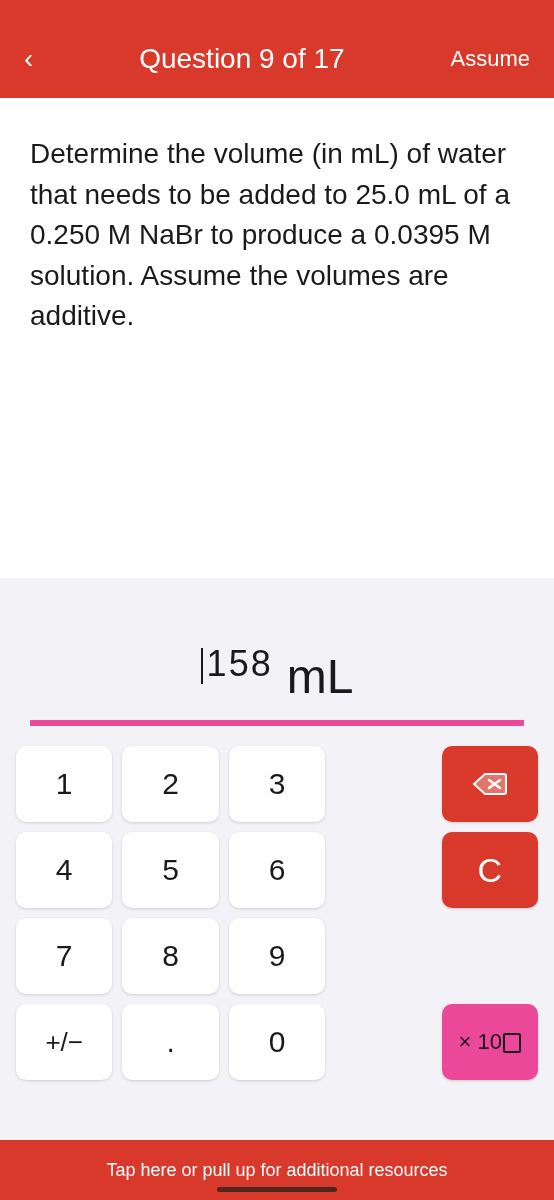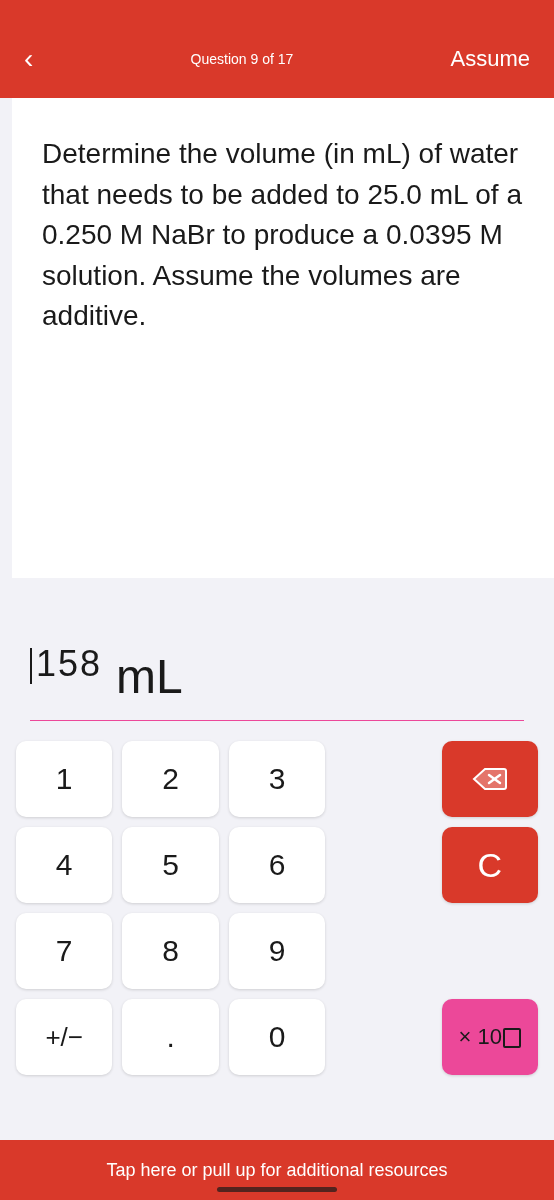--- a/index.html
+++ b/index.html
@@ -32,59 +32,58 @@
     .header-back {
       color: white;
       font-size: 28px;
       font-weight: 300;
       cursor: pointer;
       line-height: 1;
     }
 
     .header-title {
       color: white;
-      font-size: 14px;
+      font-size: 28px;
       font-weight: 400;
       text-align: center;
     }
 
     .header-submit {
       color: white;
       font-size: 22px;
       font-weight: 400;
       cursor: pointer;
     }
 
     
     .question-area {
       background: white;
       padding: 36px 30px 40px 30px;
       min-height: 480px;
-      margin-left: 12px;
     }
 
     .question-text {
       font-size: 28px;
       line-height: 1.45;
       color: #1a1a1a;
       font-weight: 400;
     }
 
     
     .input-section {
       background: #f2f2f7;
       padding: 30px 20px 0 20px;
     }
 
     .input-display-wrapper {
       display: flex;
       align-items: center;
-      justify-content: flex-start;
+      justify-content: center;
       padding: 16px 0;
-      border-bottom: 1px solid #ec4899;
+      border-bottom: 6px solid #ec4899;
       margin: 0 10px 0 10px;
     }
 
     .input-display {
       font-size: 36px;
       color: #1a1a1a;
       font-weight: 400;
       letter-spacing: 2px;
       text-align: right;
     }

